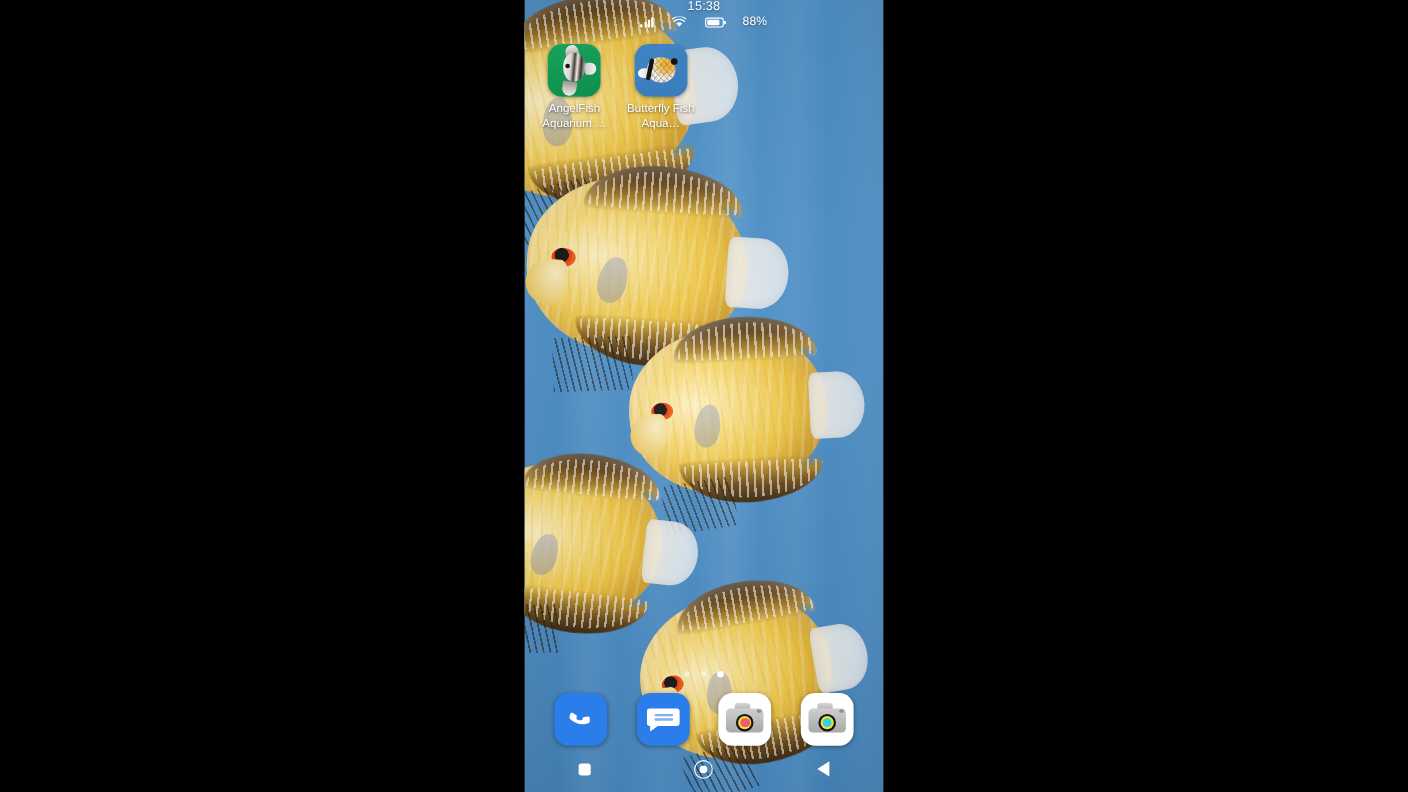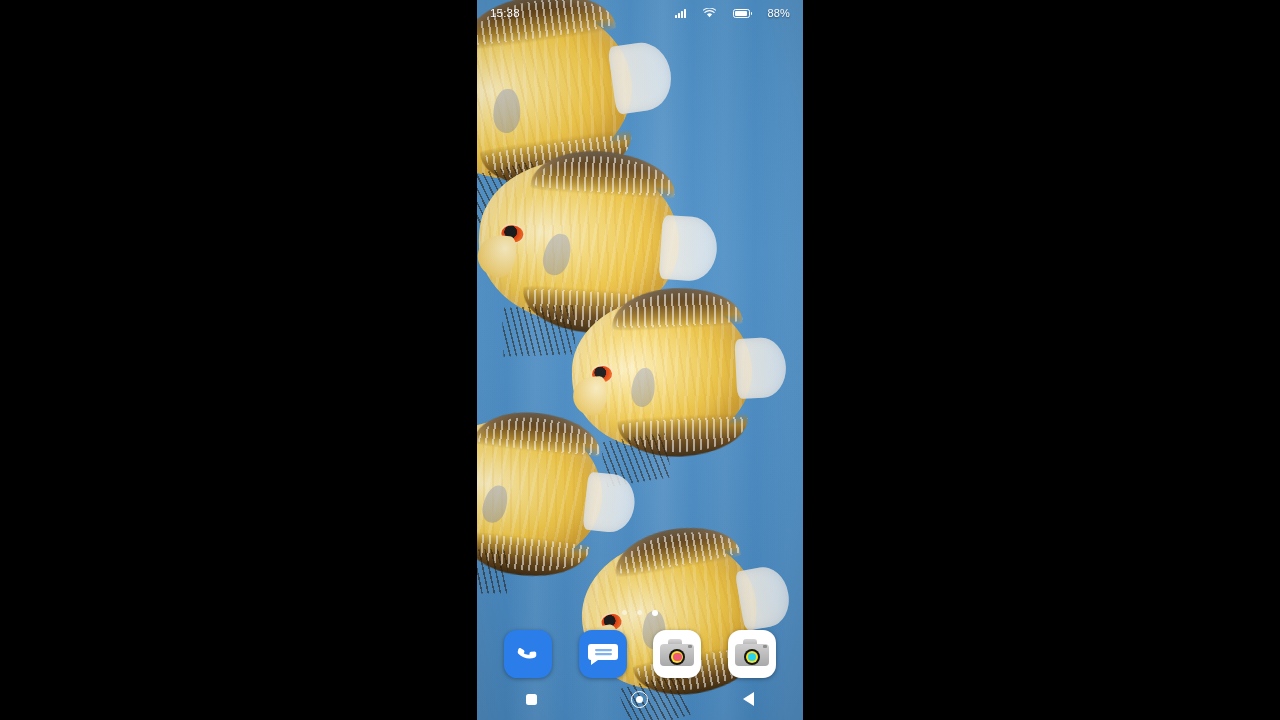--- a/index.html
+++ b/index.html
@@ -121,20 +121,21 @@
   }
 
   
   #statusbar {
     position:absolute; left:0; top:0; width:326px; height:26px;
     display:flex; align-items:center; justify-content:space-between;
     padding: 0 13px; box-sizing:border-box;
     color:#fff; font-size:11.5px; letter-spacing:.2px;
     text-shadow: 0 1px 2px rgba(0,0,0,.45);
     z-index: 20;
+    flex-direction: column;
   }
   #statusbar .clock { font-weight:400; }
   #statusbar .sb-right { display:flex; align-items:center; gap:17px; }
   .sig { display:flex; align-items:flex-end; gap:1.2px; height:9px; }
   .sig i { display:block; width:2px; background:#fff; border-radius:.5px; }
   .sig i:nth-child(1){height:3px}
   .sig i:nth-child(2){height:5px}
   .sig i:nth-child(3){height:7px}
   .sig i:nth-child(4){height:9px}
   .batt {
@@ -365,21 +366,40 @@
             <span style="width: 88%;"></span>
           </span>
         <span class="pct">88%</span>
       </div>
     </div>
 
     <div id="appgrid">
 
 
 
-
+      <div class="app">
+        <div class="icon ic-angel">
+          <div class="fin-t"></div>
+            <div class="fin-b"></div>
+            <div class="b"></div>
+            <div class="t"></div>
+            <div class="e"></div>
+        </div>
+        <div class="label">AngelFish Aquarium …</div>
+      </div>
+
+      <div class="app">
+        <div class="icon ic-butterfly">
+          <div class="t"></div>
+            <div class="b"></div>
+            <div class="bar"></div>
+            <div class="dot"></div>
+        </div>
+        <div class="label">Butterfly Fish Aqua…</div>
+      </div>
 
 
     </div>
 
     <div id="pagedots">
       <i></i>
       <i></i>
       <i class="on"></i>
     </div>
 

